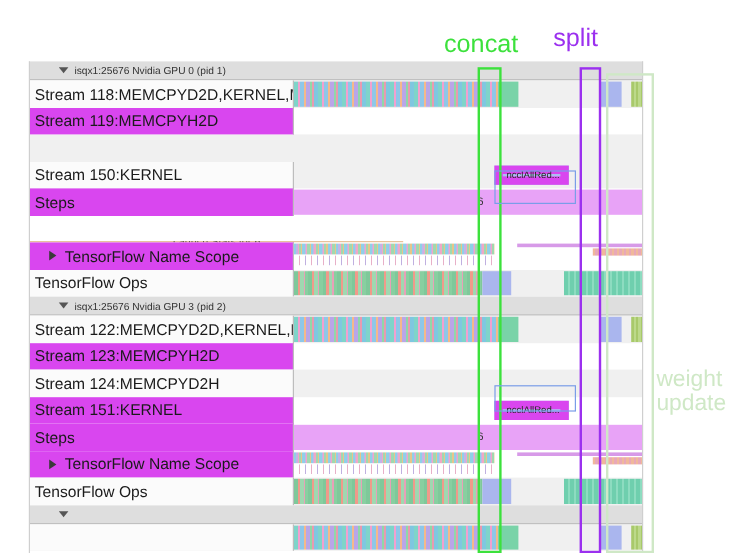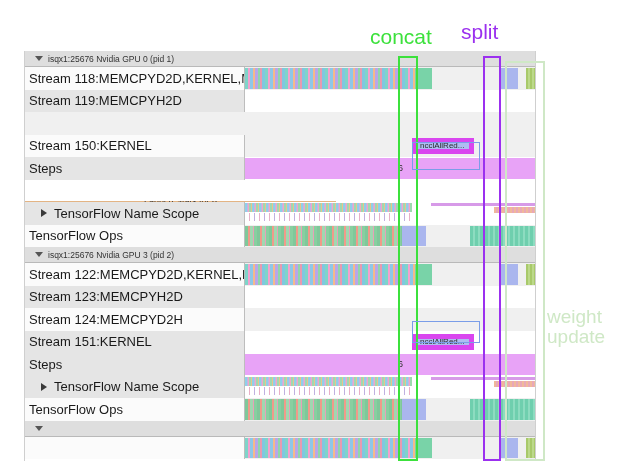--- a/index.html
+++ b/index.html
@@ -35,21 +35,21 @@
     border-left:1px solid #cfcfcf;
     border-right:1px solid #cfcfcf;
     box-sizing:border-box;
     overflow:hidden;
   }
   .group-header{
     height:16px;
     background:#dedede;
     border-bottom:1px solid #b9b9b9;
     display:flex;align-items:center;
-    padding-left:10px;
+    padding-left:24px;
     box-sizing:border-box;
   }
   .tri{
     width:0;height:0;
     border-left:4px solid transparent;
     border-right:4px solid transparent;
     border-top:5px solid #555;
     margin-right:5px;
     flex:0 0 auto;
   }
@@ -59,21 +59,21 @@
 
   .row{
     position:relative;
     height:22.5px;
     display:flex;
     box-sizing:border-box;
   }
   .row.alt{background:#f0f0f0;}
   .row-label{
     width:220px;flex:0 0 220px;
-    background:#e5e5e5;
+    background:#d946ef;
     border-right:1px solid #bdbdbd;
     display:flex;align-items:center;
     padding-left:4px;
     box-sizing:border-box;
     overflow:hidden;
     position:relative;z-index:3;
   }
   .row.alt .row-label{background:#fbfbfb;}
   .row-label-text{
     font-size:13px;color:#1a1a1a;white-space:nowrap;
@@ -101,21 +101,21 @@
     transform:translateY(-50%);
     text-align:center;font-size:9px;color:#333;
     white-space:nowrap;
   }
   .dense{
     position:absolute;top:2px;bottom:2px;
   }
   .nccl-block{
     position:absolute;
     background:#aebdf2;
-    border:5px solid #d946ef;
+    border:7px solid #d946ef;
     box-sizing:border-box;
     display:flex;align-items:center;
     padding-left:3px;
   }
   .nccl-block span{font-size:8px;color:#2a2a2a;white-space:nowrap;}
 
   
   .overlay-rect{
     position:absolute;
     box-sizing:border-box;

